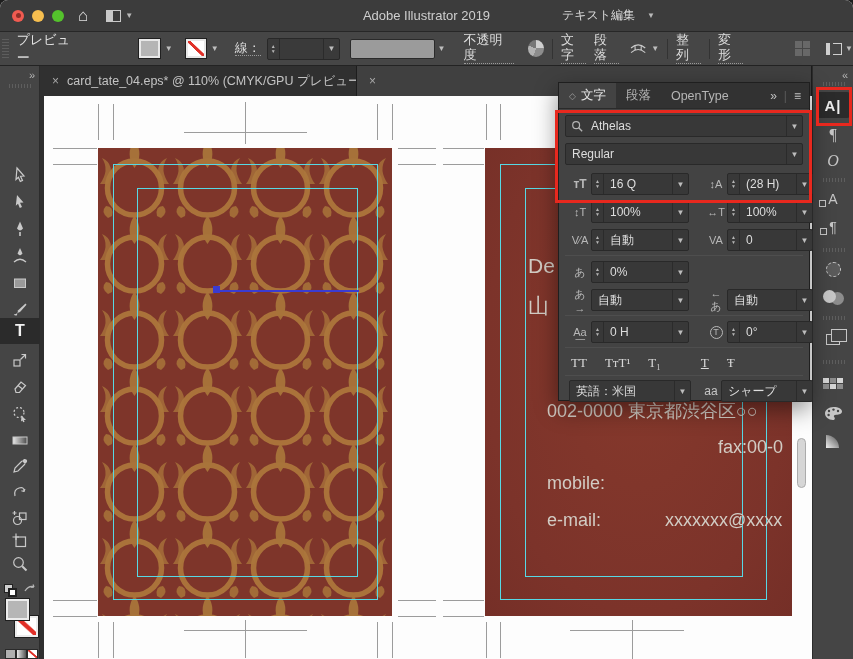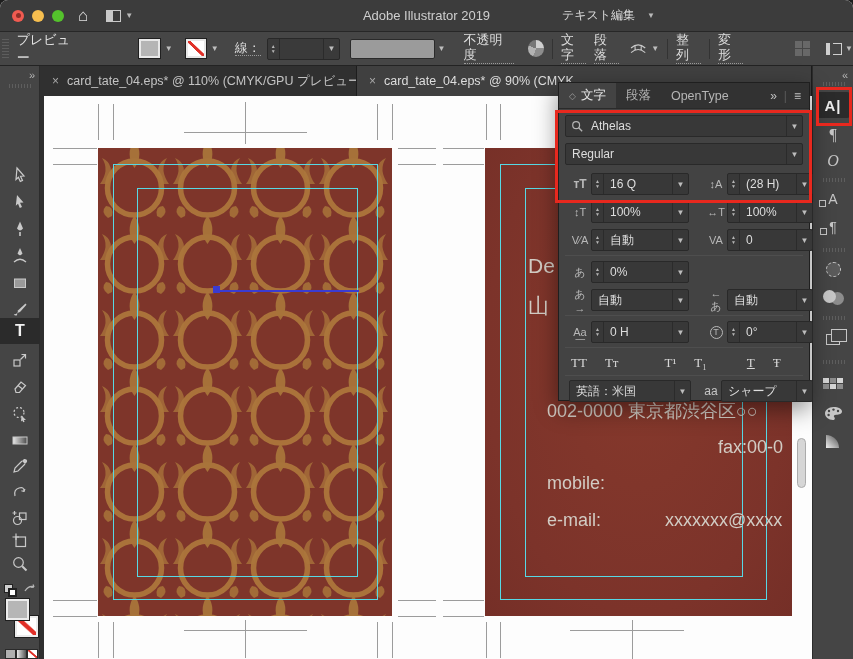--- a/index.html
+++ b/index.html
@@ -334,21 +334,20 @@
 
   </div>
 
   <div id="tabbar">
     <div class="doctab inactive">
       <span class="x">×</span>
       <span>card_tate_04.eps* @ 110% (CMYK/GPU プレビュー)</span>
     </div>
     <div class="doctab active">
       <span class="x">×</span>
-      <span>card_tate_04.eps* @ 90% (CMYK</span>
     </div>
   </div>
 
   <div id="docview">
 
     <div class="card" id="card-front">
       <svg width="294" height="468">
         <defs>
           <pattern id="dmsk" width="73" height="76" patternUnits="userSpaceOnUse">
             <circle cx="36.5" cy="40" r="27" fill="none" stroke="#b0793c" stroke-width="5.5" opacity="0.9"></circle>
@@ -584,21 +583,21 @@
               <span class="chev">▼</span>
             </span>
         </span>
         </span>
     </div>
     <div class="cp-div" style="top:264px"></div>
 
     <div class="cp-row" style="top:268px; justify-content:flex-start; gap:0">
       <span class="case-btn" style="margin-left:6px">TT</span>
       <span class="case-btn" style="margin-left:18px">Tᴛ</span>
-      <span class="case-btn" style="margin-left:46px">T¹</span>
+      <span class="case-btn" style="">T¹</span>
       <span class="case-btn" style="margin-left:18px">T₁</span>
       <span class="case-btn ul" style="margin-left:40px">T</span>
       <span class="case-btn" style="margin-left:18px">Ŧ</span>
     </div>
     <div class="cp-div" style="top:292px"></div>
 
     <div class="cp-row" style="top:296px">
       <span class="c1" style="width:122px">
         <span class="fld">
           <span class="val">英語：米国</span>

